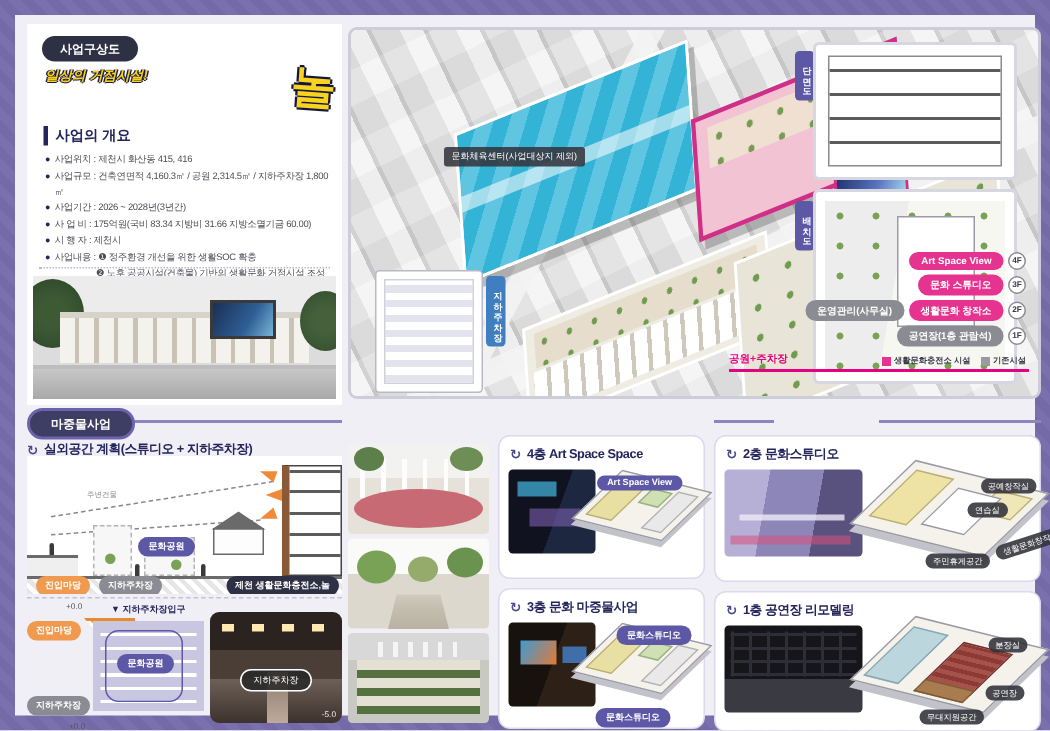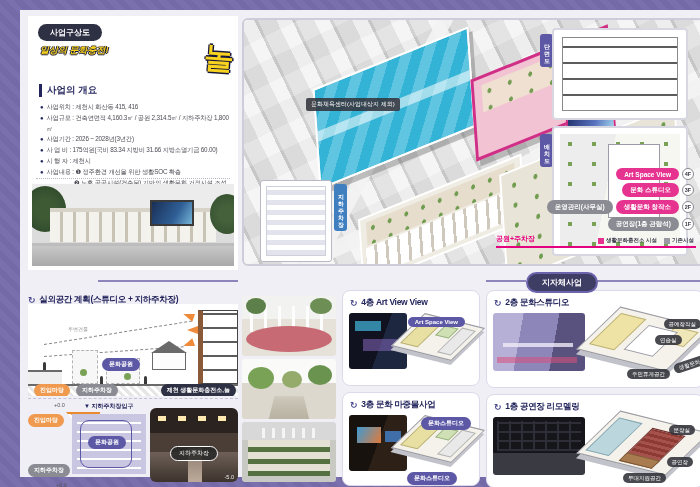--- a/index.html
+++ b/index.html
@@ -1,20 +1,20 @@
 <!DOCTYPE html>
 <html><head>
 <meta charset="utf-8">
 <style>
   * { margin:0; padding:0; box-sizing:border-box; }
   html,body { width:700px; height:487px; }
   body { font-family:"Liberation Sans","DejaVu Sans",sans-serif; }
   .page { position:relative; width:700px; height:487px; background:
     repeating-linear-gradient(45deg,#7a70ad 0 6px,#746aa8 6px 12px); overflow:hidden; }
-  .inner { position:absolute; left:20px; top:10px; width:680px; height:467px;
+  .inner { position:absolute; left:10px; top:10px; width:680px; height:467px;
     background:#f1eff6; }
 
   
   .info-panel { position:absolute; left:8px; top:6px; width:210px; height:254px;
     background:#ffffff; }
   .badge-dark { display:inline-block; background:#2e3044; color:#fff; font-size:8px;
     font-weight:bold; padding:3px 12px; border-radius:9px; }
   .info-badge { position:absolute; left:10px; top:8px; }
   .slogan { position:absolute; left:12px; top:28px; color:#f7d21e; font-weight:bold;
     font-size:9px; font-style:italic;
@@ -292,21 +292,21 @@
   .ml-stage { left:36px; bottom:0; }
 </style>
 </head>
 <body>
 
 <div class="page">
   <div class="inner">
 
     <div class="info-panel">
       <span class="badge-dark info-badge">사업구상도</span>
-      <div class="slogan">일상의 문화충전!</div>
+      <div class="slogan">일상의 거점시설!</div>
       <div class="title-accent">놀</div>
       <div class="overview-head">사업의 개요</div>
       <div class="bullets">
         <div class="bullet">
             <span class="dot">●</span>
             <span>사업위치 : 제천시 화산동 415, 416</span>
           </div>
         <div class="bullet">
             <span class="dot">●</span>
             <span>사업규모 : 건축연면적 4,160.3㎡ / 공원 2,314.5㎡ / 지하주차장 1,800㎡</span>
@@ -407,20 +407,21 @@
             </span>
           <span class="legend-item">
               <span class="legend-sw sw-gray"></span>
               <span>기존시설</span>
             </span>
         </div>
       </div>
     </div>
 
     <div class="col-left">
+      <span class="sec-badge" style="left:0;top:0;">마중물사업</span>
       <div class="badge-line" style="left:70px;top:8px;width:140px;"></div>
 
       <div class="sec-title" style="position:absolute;left:0;top:22px;">
         <span class="arrow-ico">↻</span>
         <span>실외공간 계획(스튜디오 + 지하주차장)</span>
       </div>
 
       <div class="diagram1">
         <div class="note-sm">주변건물</div>
         <div class="sight s1"></div>
@@ -483,21 +484,21 @@
         <div class="path"></div>
       </div>
       <div class="mid-photo mp3">
         <div class="pergola"></div>
         <div class="hedges"></div>
       </div>
 
       <div class="card midcard1">
         <div class="sec-title">
           <span class="arrow-ico">↻</span>
-          <span>4층 Art View View</span>
+          <span>4층 Art Space Space</span>
         </div>
         <div class="card-photo ph-media">
           <div class="glow1"></div>
           <div class="glow2"></div>
         </div>
         <div class="slab">
           <div class="top">
             <div class="z1"></div>
             <div class="z2"></div>
             <div class="z3"></div>
@@ -521,21 +522,20 @@
             <div class="z2"></div>
             <div class="z3"></div>
           </div>
         </div>
         <div class="plan-pill pp-stu-a">문화스튜디오</div>
         <div class="plan-pill pp-stu-b">문화스튜디오</div>
       </div>
     </div>
 
     <div class="col-right">
-      <span class="sec-badge" style="left:40px;top:0;">지자체사업</span>
       <div class="badge-line" style="left:110px;top:8px;width:108px;"></div>
       <div class="badge-line" style="left:0;top:8px;width:40px;"></div>
 
       <div class="card rcard1">
         <div class="sec-title">
           <span class="arrow-ico">↻</span>
           <span>2층 문화스튜디오</span>
         </div>
         <div class="rc-photo ph-makers">
           <div class="st1"></div>

